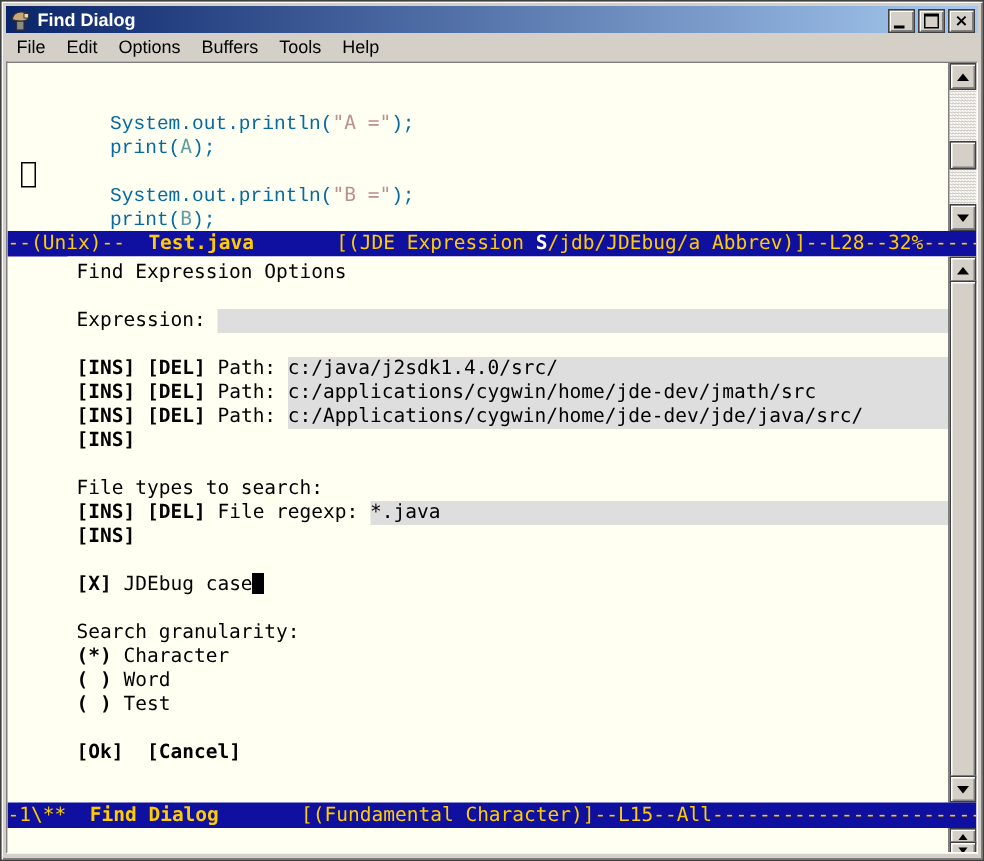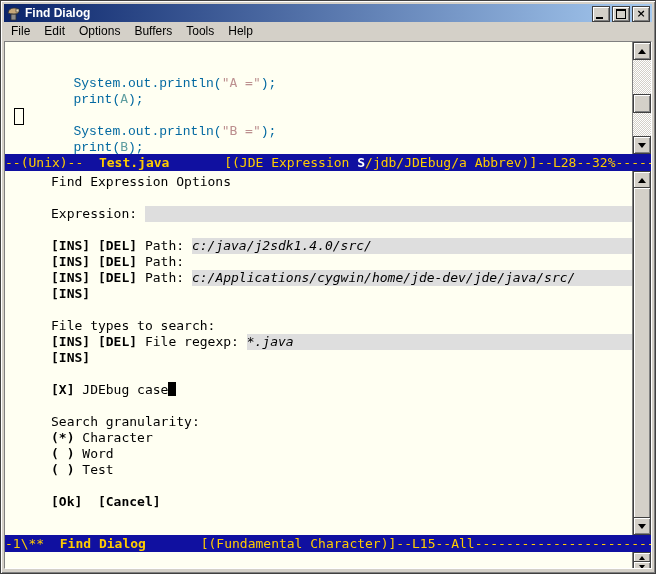--- a/index.html
+++ b/index.html
@@ -46,21 +46,21 @@
   .ml-bold{font-weight:bold;}
   .ml-white{color:#ffffff;font-weight:bold;}
 
   
   .dialog-window{position:absolute;left:0;top:129px;right:2px;height:364px;background:#fffff2;
     padding:3px 0 0 6px;overflow:hidden;margin-left:40px;}
   .dlg-line{height:16px;line-height:16px;white-space:pre;display:flex;align-items:stretch;}
   .dlg-text{white-space:pre;}
   .wbold{font-weight:bold;}
   .gray-label{color:#000000;}
-  .field{flex:1 1 auto;background:#dedede;margin-right:4px;white-space:pre;line-height:16px;font-style:italic;}
+  .field{flex:1 1 auto;background:#dedede;margin-right:4px;white-space:pre;line-height:16px;}
   .block-cursor{display:inline-block;width:8px;height:14px;background:#000;vertical-align:-2px;}
 
   
   .minibuffer{position:absolute;left:0;right:18px;top:510px;bottom:0;background:#fffff2;}
 
   
   .sb{position:absolute;right:0;width:18px;border-left:1px solid #808080;
     background-image:conic-gradient(#ffffff 25%,#d4d0c8 0 50%,#ffffff 0 75%,#d4d0c8 0);
     background-size:2px 2px;}
   .sb1{top:0;height:112px;}
@@ -139,20 +139,21 @@
           <span class="field"></span>
         </div>
         <div class="dlg-line"></div>
 
         <div class="dlg-line">
           <span class="dlg-text wbold">[INS]</span><span class="dlg-text"> </span><span class="dlg-text wbold">[DEL]</span><span class="dlg-text"> </span><span class="dlg-text">Path: </span>
           <span class="field">c:/java/j2sdk1.4.0/src/</span>
         </div>
         <div class="dlg-line">
           <span class="dlg-text wbold">[INS]</span><span class="dlg-text"> </span><span class="dlg-text wbold">[DEL]</span><span class="dlg-text"> </span><span class="dlg-text">Path: </span>
+          <span class="field">c:/applications/cygwin/home/jde-dev/jmath/src</span>
         </div>
         <div class="dlg-line">
           <span class="dlg-text wbold">[INS]</span><span class="dlg-text"> </span><span class="dlg-text wbold">[DEL]</span><span class="dlg-text"> </span><span class="dlg-text">Path: </span>
           <span class="field">c:/Applications/cygwin/home/jde-dev/jde/java/src/</span>
         </div>
         <div class="dlg-line"><span class="dlg-text wbold">[INS]</span></div>
         <div class="dlg-line"></div>
 
         <div class="dlg-line"><span class="dlg-text">File types to search:</span></div>
         <div class="dlg-line">

